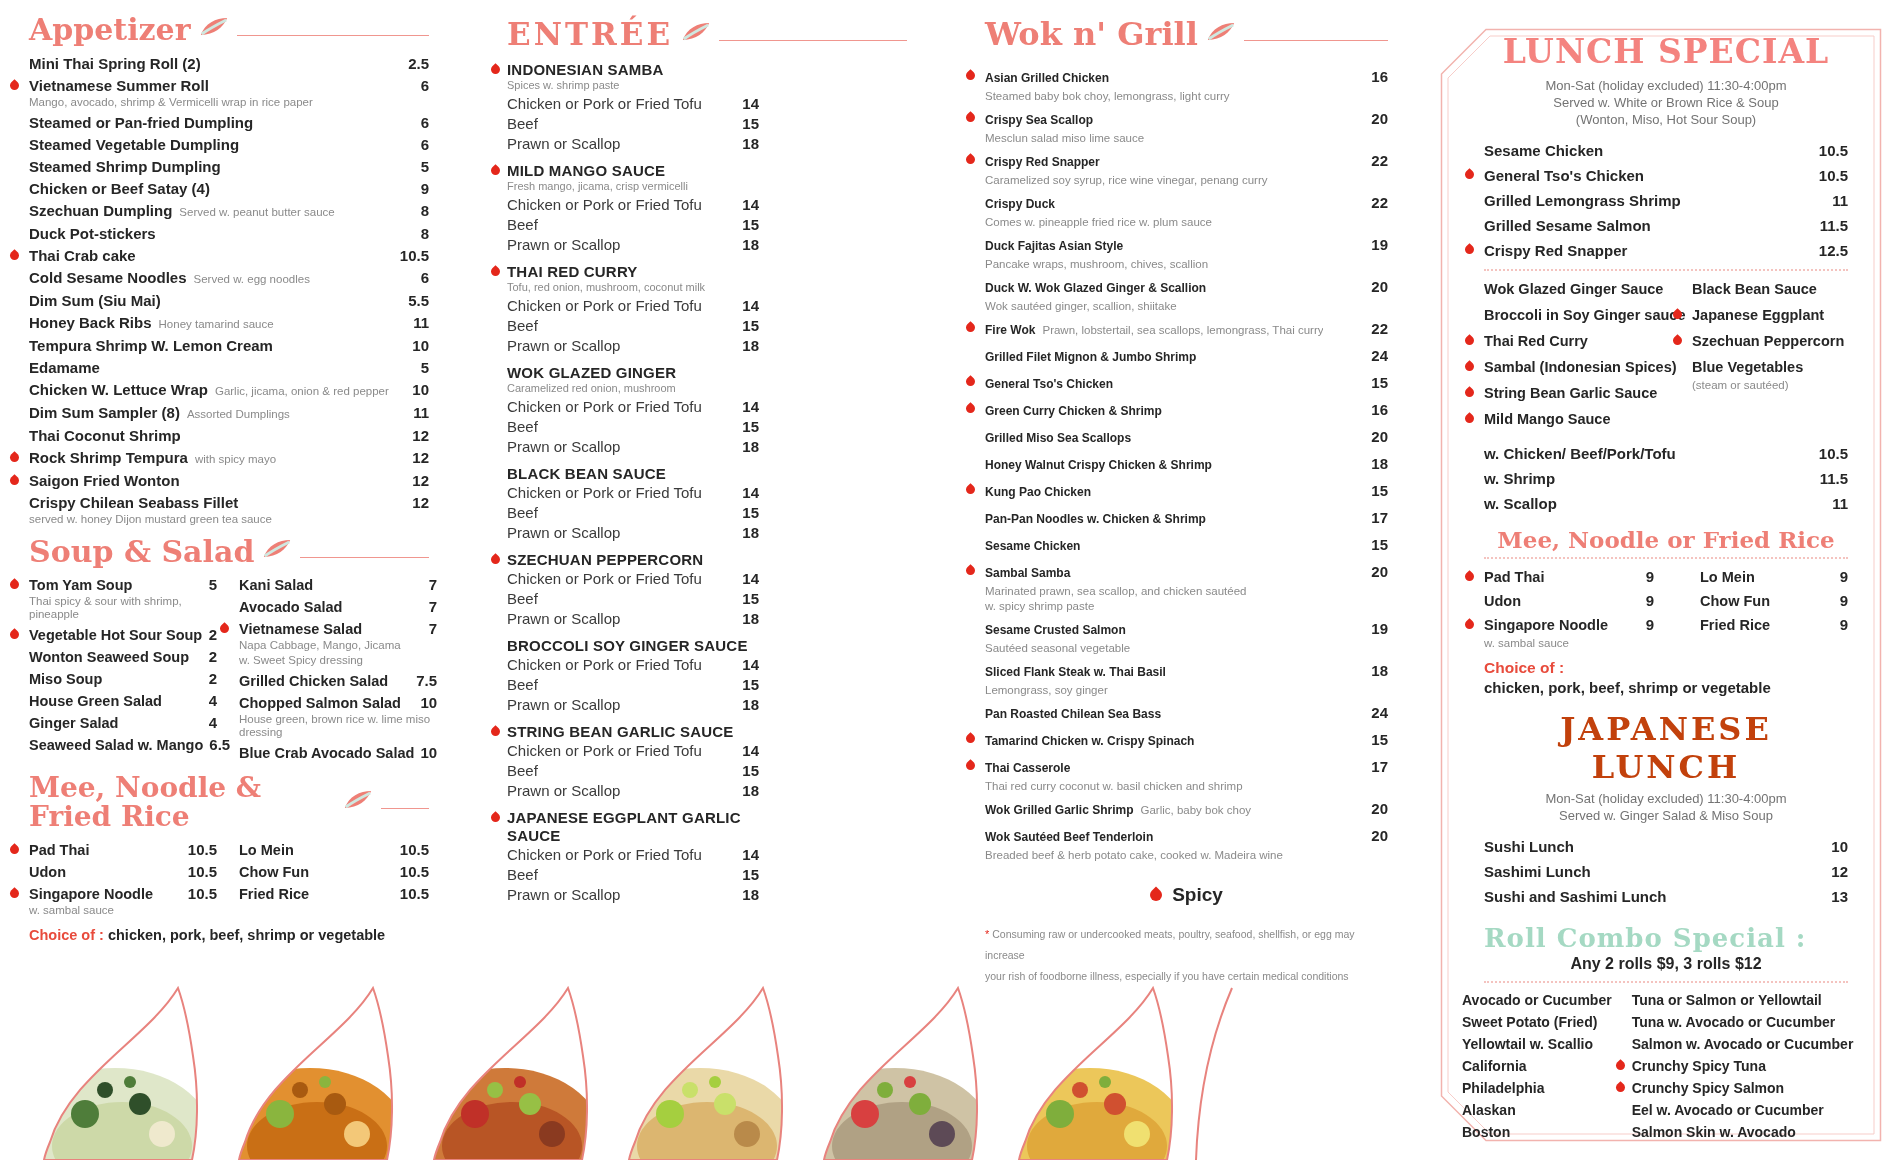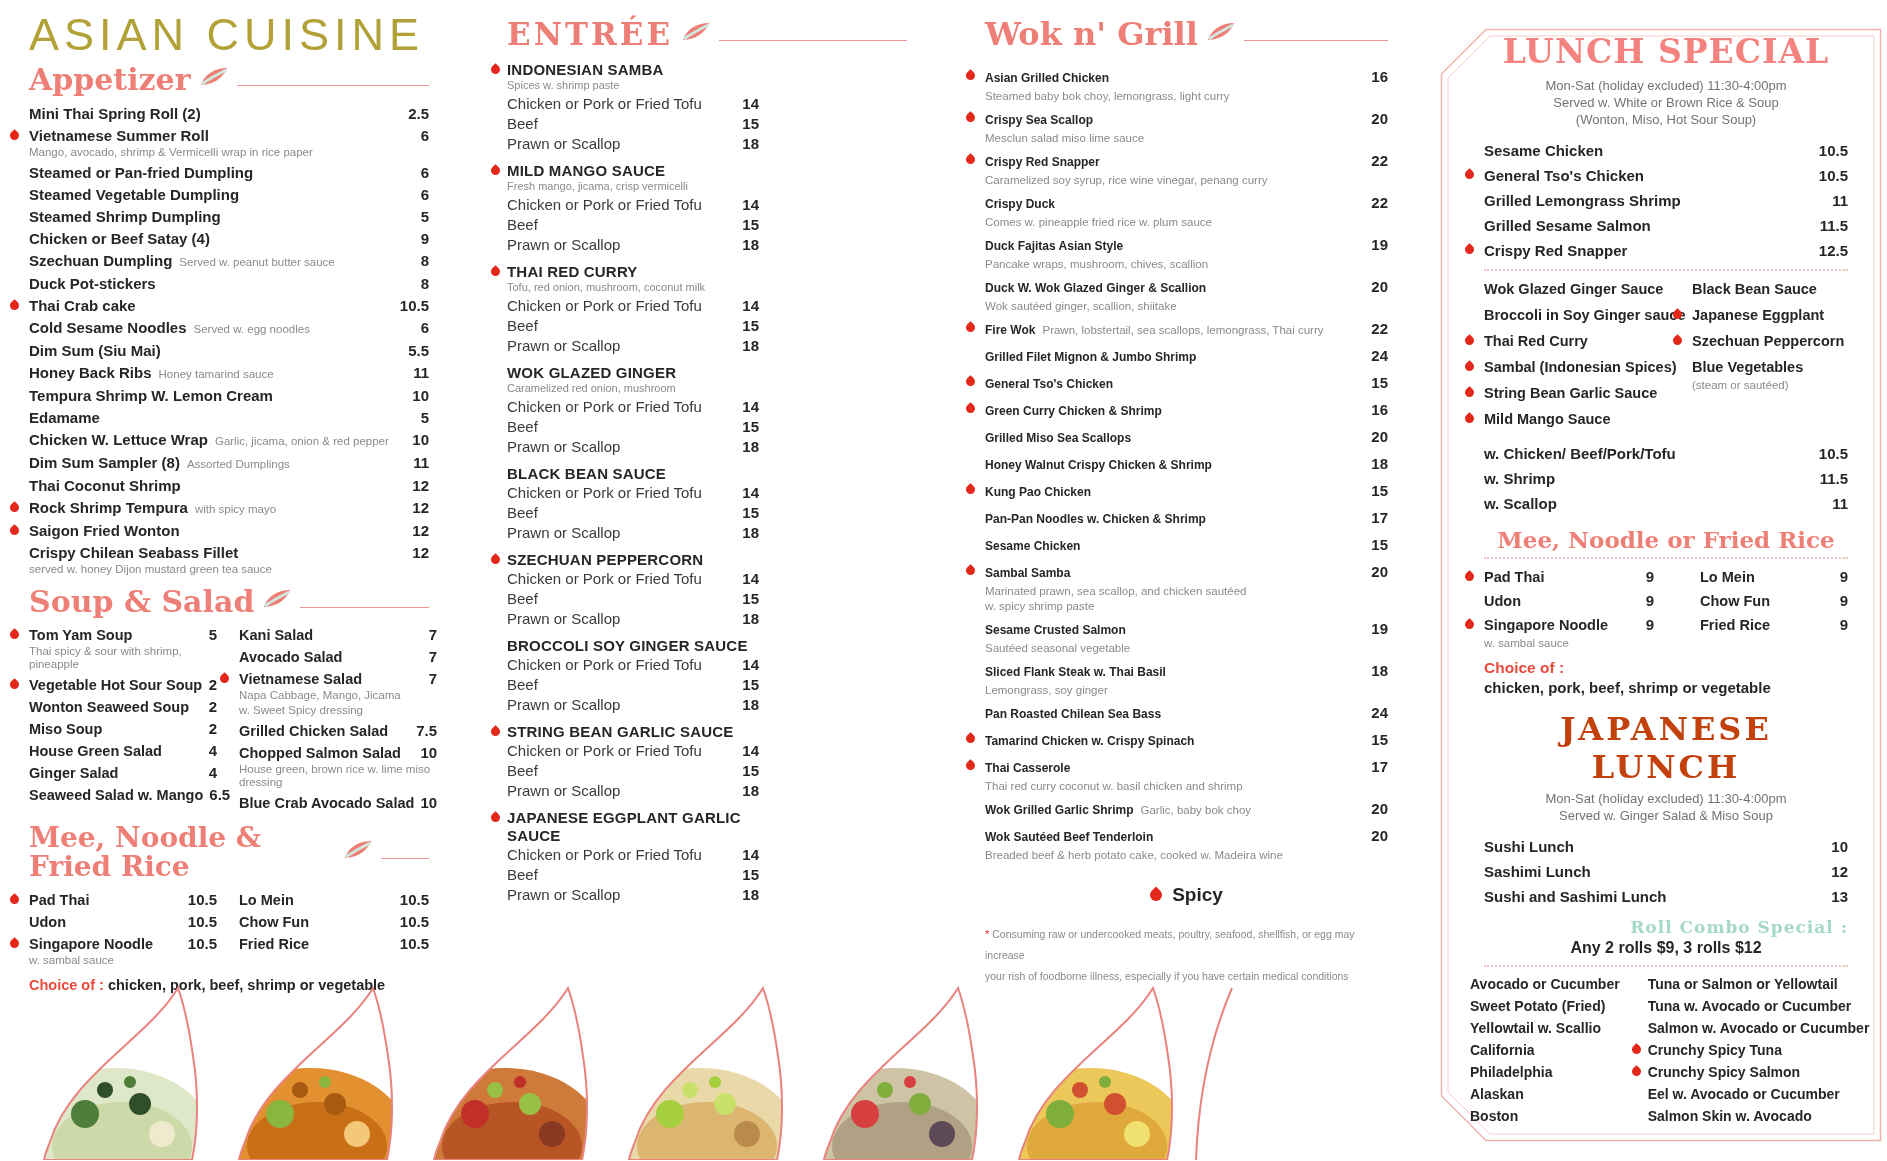--- a/index.html
+++ b/index.html
@@ -82,42 +82,41 @@
   .mgrid{display:flex;}
   .mgL{width:170px;margin-right:46px;}
   .mgR{flex:1;}
   .mgrid .row{line-height:20px;margin-bottom:4px;}
   .mgrid .nm{font-size:14.5px;}
   .p-choice{margin-top:4px;}
   .p-choice .choice-lbl{display:block;font-weight:bold;font-size:15.5px;color:#e84b3c;line-height:20px;}
   .p-choice .choice-txt{font-weight:bold;font-size:15px;line-height:20px;}
   .jp-title{font-family:"DejaVu Serif",serif;font-weight:bold;font-size:32px;letter-spacing:3px;
             color:#c2410c;text-align:center;margin:12px 0 4px 0;}
-  .rc-title{font-family:"DejaVu Serif",serif;font-weight:bold;font-size:17px;letter-spacing:1px;
-            color:#a5d9c3;text-align:right;margin:10px 0 2px 0;}
+  .rc-title{font-family:"DejaVu Serif",serif;font-weight:bold;font-size:26px;letter-spacing:1px;
+            color:#a5d9c3;text-align:left;margin:16px 0 2px 0;}
   .rc-offer{text-align:center;font-weight:bold;font-size:16px;margin:2px 0 4px 0;}
   .rollgrid{display:flex;margin-left:-22px;}
   .rgL{width:196px;}
   .rgR{flex:1;padding-left:20px;}
-  .rollgrid .row{line-height:19px;margin-bottom:3px;margin-left:8px;}
+  .rollgrid .row{line-height:19px;margin-bottom:3px;}
   .rollgrid .nm{font-size:14px;}
   .rollgrid .fl-abs{left:-16px;top:4px;}
 
   
   .photos{position:absolute;left:0;top:984px;width:1250px;height:177px;overflow:hidden;}
   .petal{position:absolute;top:0;width:170px;height:176px;}
   .petal-svg{width:170px;height:176px;display:block;}
 </style>
 </head>
 <body>
 
 <div class="page">
 
   <div class="col col1">
-    <h1 class="main-title">ASIAN CUISINE</h1>
 
     <div class="shead">
       <h2 class="h-app">Appetizer</h2>
       <svg class="leaf" viewBox="0 0 32 22">
         <path d="M2 20 C6 8 18 2 30 2 C26 12 16 20 2 20 Z" fill="#ee7f76"></path>
         <path d="M3 19 C10 14 21 8 29 4" stroke="#cfe8e0" stroke-width="3" fill="none"></path>
       </svg>
       <div class="hline"></div>
     </div>
     <div>

